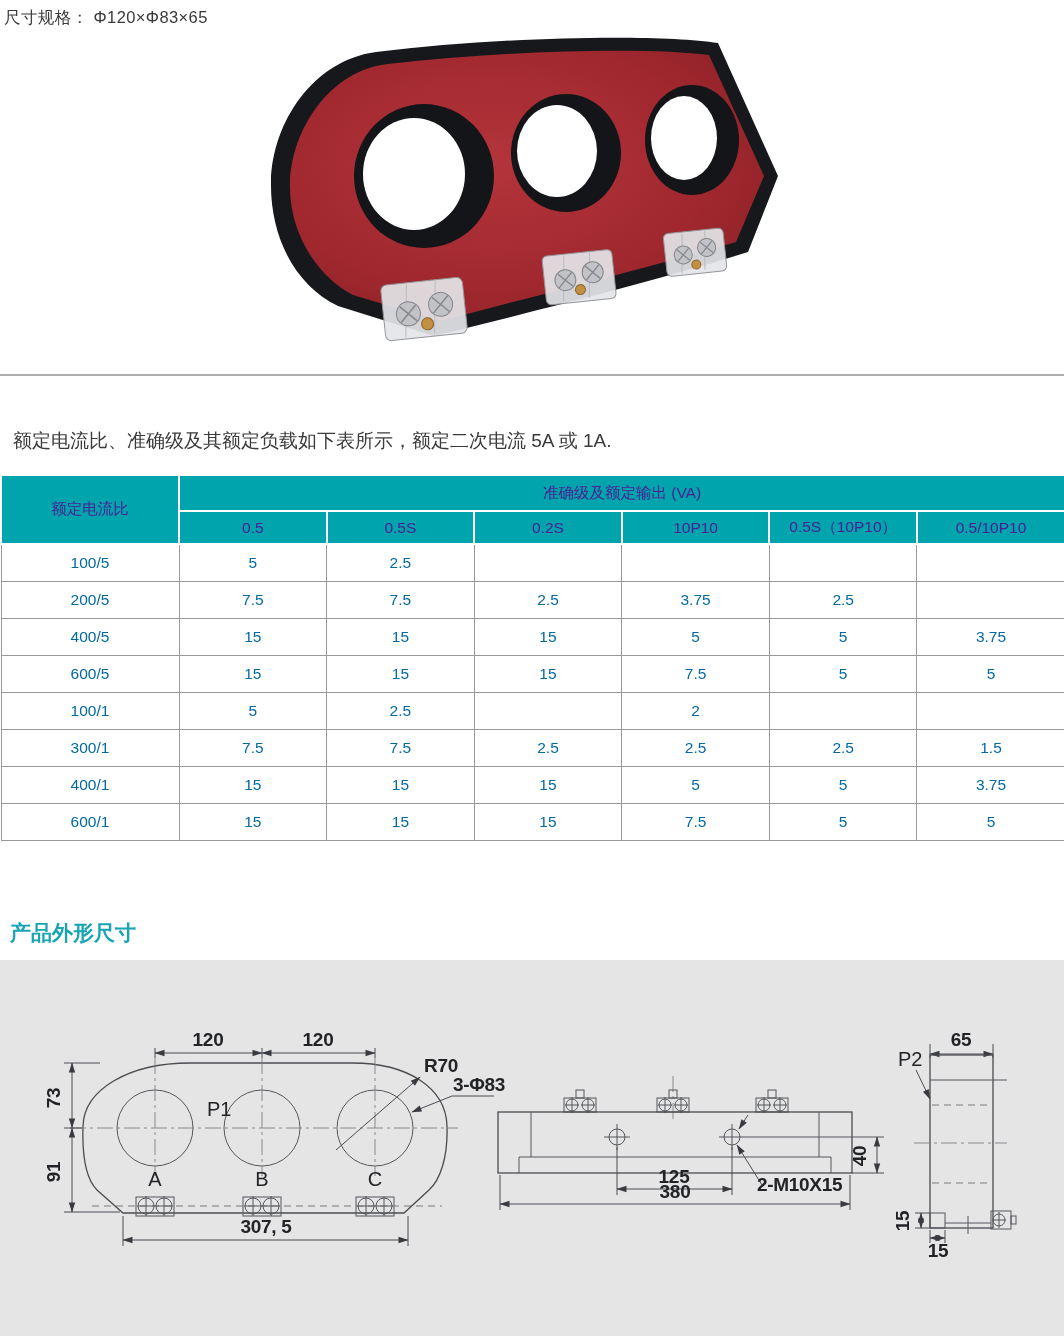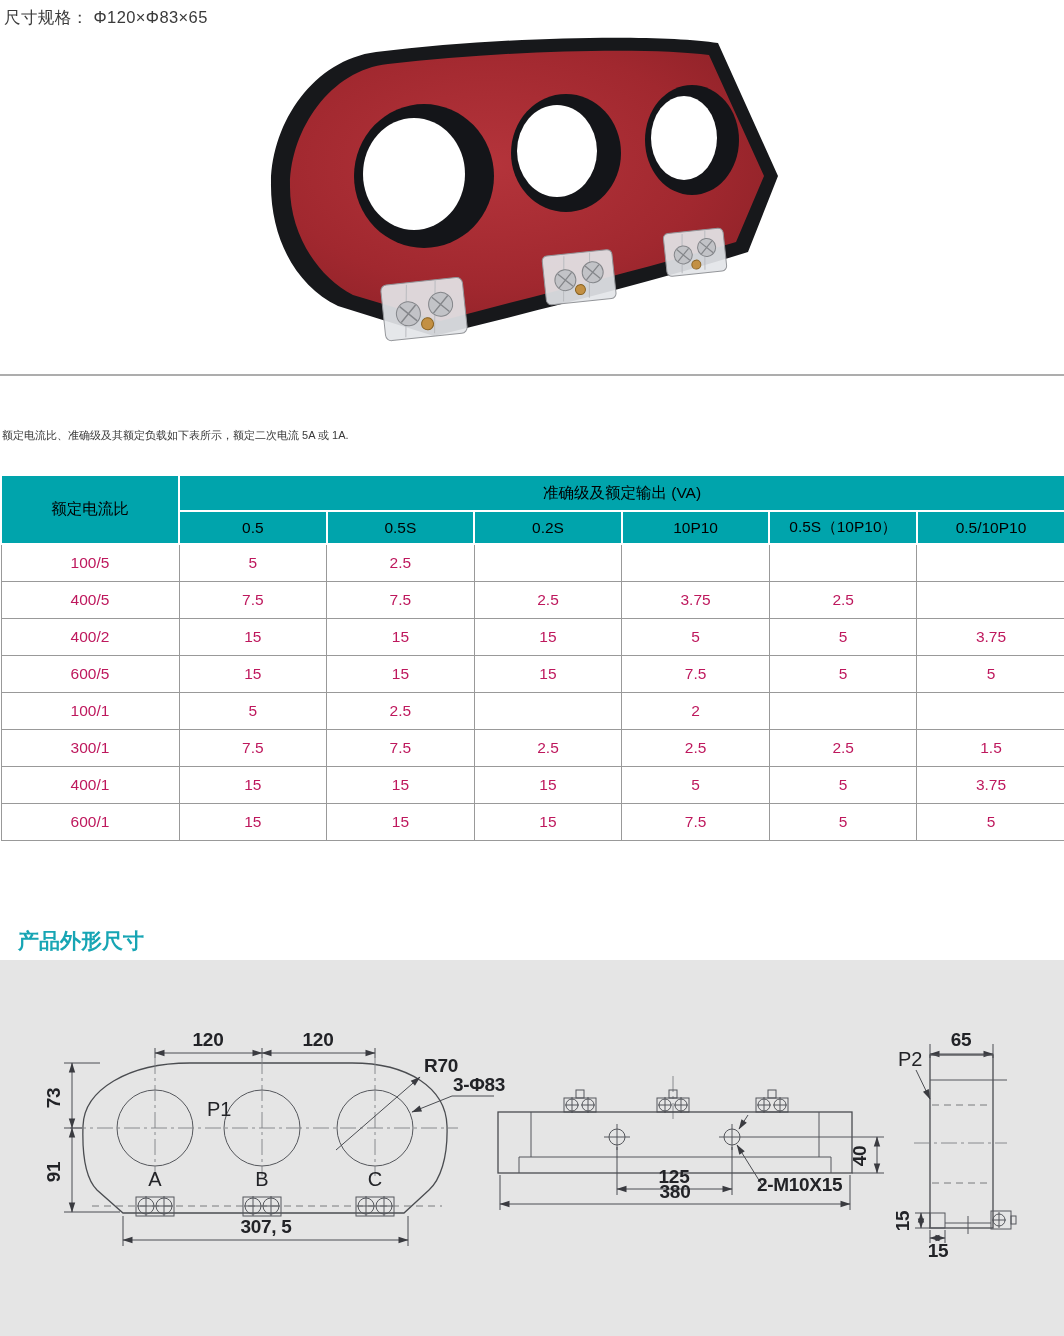--- a/index.html
+++ b/index.html
@@ -2,30 +2,30 @@
 <html><head>
 <meta charset="utf-8">
 <style>
   html,body{margin:0;padding:0}
   body{width:1064px;height:1336px;background:#fff;color:#333;
        font-family:"Liberation Sans","DejaVu Sans",sans-serif}
   .page{position:relative;width:1064px;height:1336px;overflow:hidden}
   .spec{position:absolute;top:7px;left:4px;font-size:16.5px;color:#3a3a3a;letter-spacing:.4px}
   .figure{position:absolute;top:34px;left:268px;width:540px;height:326px}
   .divider{position:absolute;top:374px;left:0;width:1064px;height:2px;background:#adadad}
-  .intro{position:absolute;top:428px;left:2px;font-size:11px;color:#3a3a3a}
+  .intro{position:absolute;top:428px;left:13px;font-size:19px;color:#3a3a3a}
   .spec-table{position:absolute;top:474px;left:0;width:1064px;border-collapse:collapse;
               table-layout:fixed;text-align:center}
-  .spec-table th{background:#00A4AC;color:#000000;font-weight:500;font-size:15.5px;
+  .spec-table th{background:#00A4AC;color:#4c1d95;font-weight:500;font-size:15.5px;
                  border:2px solid #fff;padding:0}
   .spec-table thead tr.r1 th{height:34px}
   .spec-table thead tr.r2 th{height:31px}
-  .spec-table td{border:1px solid #999;font-size:15.5px;color:#be185d;height:36px;padding:0}
+  .spec-table td{border:1px solid #999;font-size:15.5px;color:#0369a1;height:36px;padding:0}
   .note{position:absolute;top:849px;left:3px;font-size:15.5px;color:#3a3a3a}
-  .title{position:absolute;top:911px;left:2px;margin:16px;font-size:21px;font-weight:700;color:#17A5B4}
+  .title{position:absolute;top:911px;left:2px;margin:8px;font-size:21px;font-weight:700;color:#17A5B4}
   .panel{position:absolute;top:960px;left:0;width:1064px;height:376px;background:#e5e5e5}
   
   .ln{stroke:#55575c;stroke-width:1;fill:none}
   .lnt{stroke:#4a4c50;stroke-width:1.3;fill:none}
   .cl{stroke:#7e8084;stroke-width:.9;fill:none;stroke-dasharray:16 4 3 4}
   .dsh{stroke:#6b6d71;stroke-width:.9;fill:none;stroke-dasharray:7 5}
   .dml{stroke:#4b4d52;stroke-width:1;fill:none}
   .dwg text{fill:#222327}
   .dim{font-size:19px;font-weight:600;letter-spacing:-.3px}
   .lbl{font-size:20px;font-weight:500}
@@ -129,30 +129,30 @@
       <tr>
         <td>100/5</td>
         <td>5</td>
         <td>2.5</td>
         <td></td>
         <td></td>
         <td></td>
         <td></td>
       </tr>
       <tr>
+        <td>200/5</td>
+        <td>7.5</td>
+        <td>7.5</td>
+        <td>2.5</td>
+        <td>3.75</td>
+        <td>2.5</td>
+        <td></td>
+      </tr>
+      <tr>
         <td>400/5</td>
-        <td>7.5</td>
-        <td>7.5</td>
-        <td>2.5</td>
-        <td>3.75</td>
-        <td>2.5</td>
-        <td></td>
-      </tr>
-      <tr>
-        <td>400/2</td>
         <td>15</td>
         <td>15</td>
         <td>15</td>
         <td>5</td>
         <td>5</td>
         <td>3.75</td>
       </tr>
       <tr>
         <td>600/5</td>
         <td>15</td>

